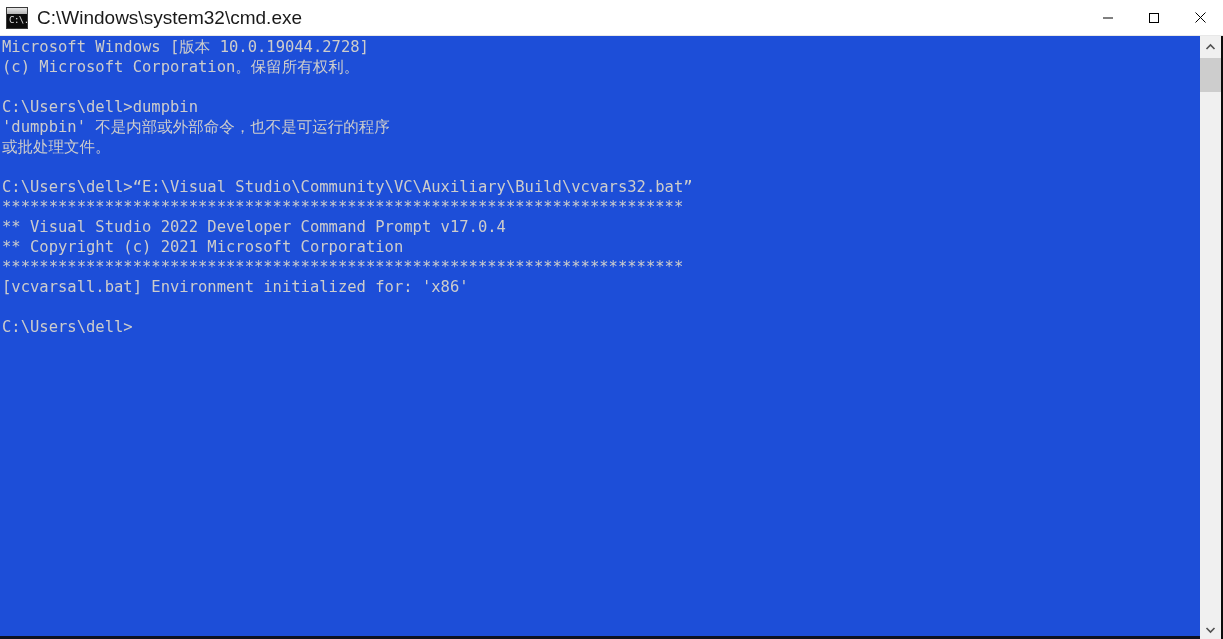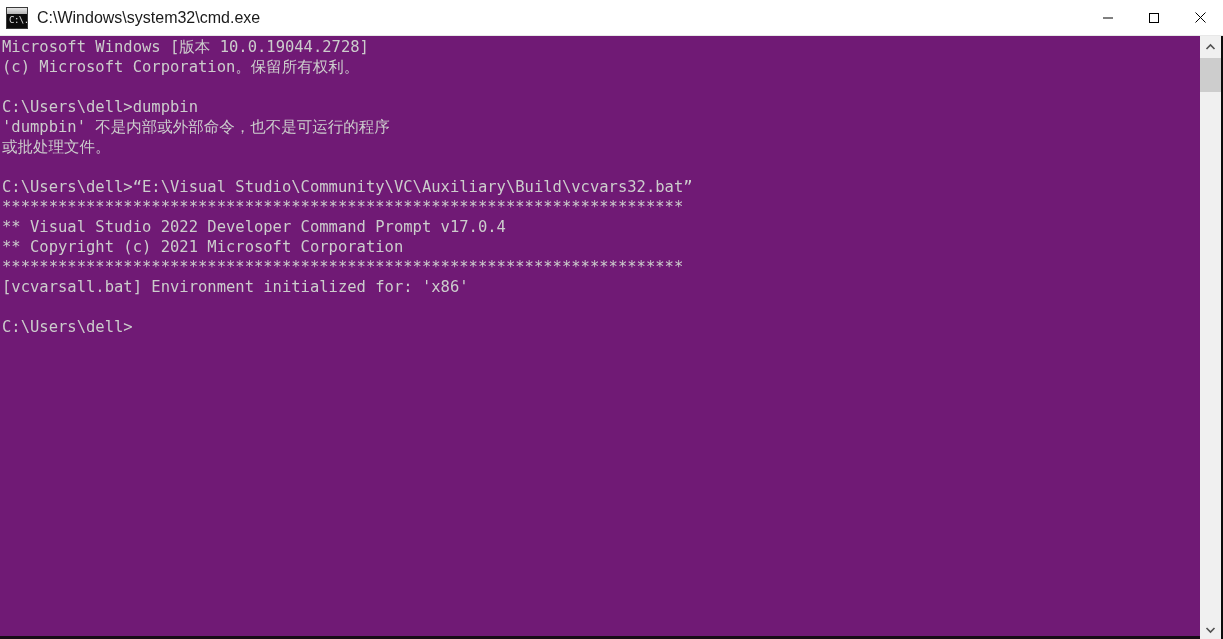--- a/index.html
+++ b/index.html
@@ -66,21 +66,21 @@
     font-family: "DejaVu Sans Mono", monospace;
     font-size: 9px;
     line-height: 10px;
     color: #e0e0e0;
     letter-spacing: -0.5px;
     white-space: nowrap;
   }
   .title-text {
     margin-left: 9px;
     font-family: "Liberation Sans", sans-serif;
-    font-size: 16px;
+    font-size: 19px;
     color: #1a1a1a;
     white-space: nowrap;
     overflow: hidden;
     text-overflow: ellipsis;
   }
   .title-buttons {
     display: flex;
     height: 36px;
     flex: 0 0 auto;
   }
@@ -99,21 +99,21 @@
   .tb-max  svg rect,
   .tb-close svg line { stroke: #000000; }
 
   
   .console {
     position: absolute;
     left: 0;
     top: 36px;
     width: 1200px;
     height: 603px;
-    background: #701a75;
+    background: #1d4ed8;
     overflow: hidden;
     box-sizing: border-box;
   }
   .console-text {
     margin: 0;
     padding: 1px 0 0 2px;
     font-family: "DejaVu Sans Mono", "Liberation Mono", monospace;
     font-size: 15.5px;
     line-height: 20px;
     color: #cccccc;

